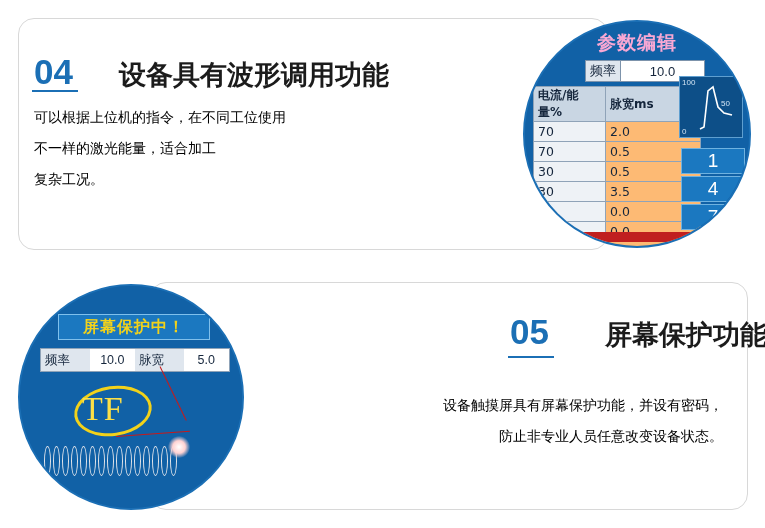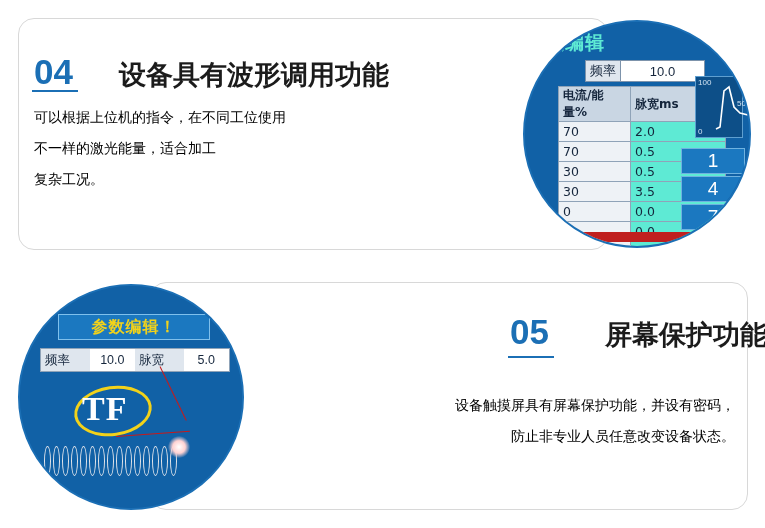--- a/index.html
+++ b/index.html
@@ -78,21 +78,21 @@
   }
 
   
   .h04 { left: 34px; top: 52px; gap: 28px; }
   .h04-underline { left: 32px; top: 90px; width: 46px; }
   .t04 { left: 34px; top: 102px; }
 
   
   .h05 { left: 510px; top: 312px; gap: 38px; }
   .h05-underline { left: 508px; top: 356px; width: 46px; }
-  .t05 { right: 30px; top: 390px; }
+  .t05 { right: 42px; top: 390px; }
 
   
   .photo {
     position: absolute;
     border-radius: 50%;
     overflow: hidden;
     box-sizing: border-box;
   }
   .photo-04 {
     left: 523px;
@@ -114,21 +114,22 @@
   
   .scr04 {
     position: absolute;
     inset: 0;
     background: #1161a6;
   }
   .scr04-title {
     position: absolute;
     left: 0; right: 0;
     top: 8px;
-    color: #5eead4;
+    text-align: center;
+    color: #f9a8d4;
     font-size: 19px;
     font-weight: bold;
     font-family: "DejaVu Sans", sans-serif;
     letter-spacing: 1px;
   }
   .scr04-freq {
     position: absolute;
     left: 60px;
     top: 38px;
     width: 120px;
@@ -154,42 +155,41 @@
     font-family: "Liberation Sans", sans-serif;
   }
   .grid04 {
     position: absolute;
     left: 8px;
     top: 64px;
     width: 168px;
     border-collapse: collapse;
     font-size: 12.5px;
     font-family: "DejaVu Sans", sans-serif;
-    margin-left: 25px;
   }
   .grid04 th, .grid04 td {
     border: 1px solid #8fa3b8;
     height: 19px;
     padding: 0 4px;
     color: #15263c;
     background: #eef2f6;
     text-align: left;
     font-weight: normal;
   }
   .grid04 th {
     background: #c9d6e3;
     font-weight: bold;
     font-size: 12px;
   }
-  .grid04 td.v { background: #5eead4; width: 86px; }
+  .grid04 td.v { background: #fdba74; width: 86px; }
   .scr04-graph {
     position: absolute;
     right: 6px;
     top: 54px;
-    width: 48px;
+    width: 64px;
     height: 62px;
     background: #0d4f88;
     border: 1px solid #5f9fd0;
     box-sizing: border-box;
   }
   .scr04-graph .ax {
     position: absolute;
     color: #cfe2f2;
     font-size: 8px;
     font-family: "Liberation Sans", sans-serif;
@@ -282,23 +282,23 @@
     height: 50px;
     border: 3px solid #f2d21a;
     border-radius: 50%;
     box-sizing: border-box;
     transform: rotate(-8deg);
   }
   .tf-text {
     position: absolute;
     left: 62px;
     top: 104px;
-    color: #ffffff;
+    color: #fde047;
     font-size: 34px;
-    font-weight: bold;
+    font-weight: normal;
     font-family: "Liberation Serif", serif;
     letter-spacing: 1px;
     text-align: right;
   }
   .cross-line {
     position: absolute;
     background: #c81a1a;
     height: 1px;
     transform-origin: left center;
   }
@@ -421,21 +421,21 @@
   </div>
   <div class="num-underline h05-underline"></div>
 
   <div class="body-text right t05">
     <div>设备触摸屏具有屏幕保护功能，并设有密码，</div>
     <div>防止非专业人员任意改变设备状态。</div>
   </div>
 
   <div class="photo photo-05">
     <div class="scr05">
-      <div class="scr05-banner">参数编辑！</div>
+      <div class="scr05-banner">屏幕保护中！</div>
 
       <div class="scr05-params">
         <span class="cell lab">频率</span>
         <span class="cell val">10.0</span>
         <span class="cell lab">脉宽</span>
         <span class="cell val">5.0</span>
       </div>
 
       <div class="tf-mark"></div>
       <div class="tf-text">TF</div>

